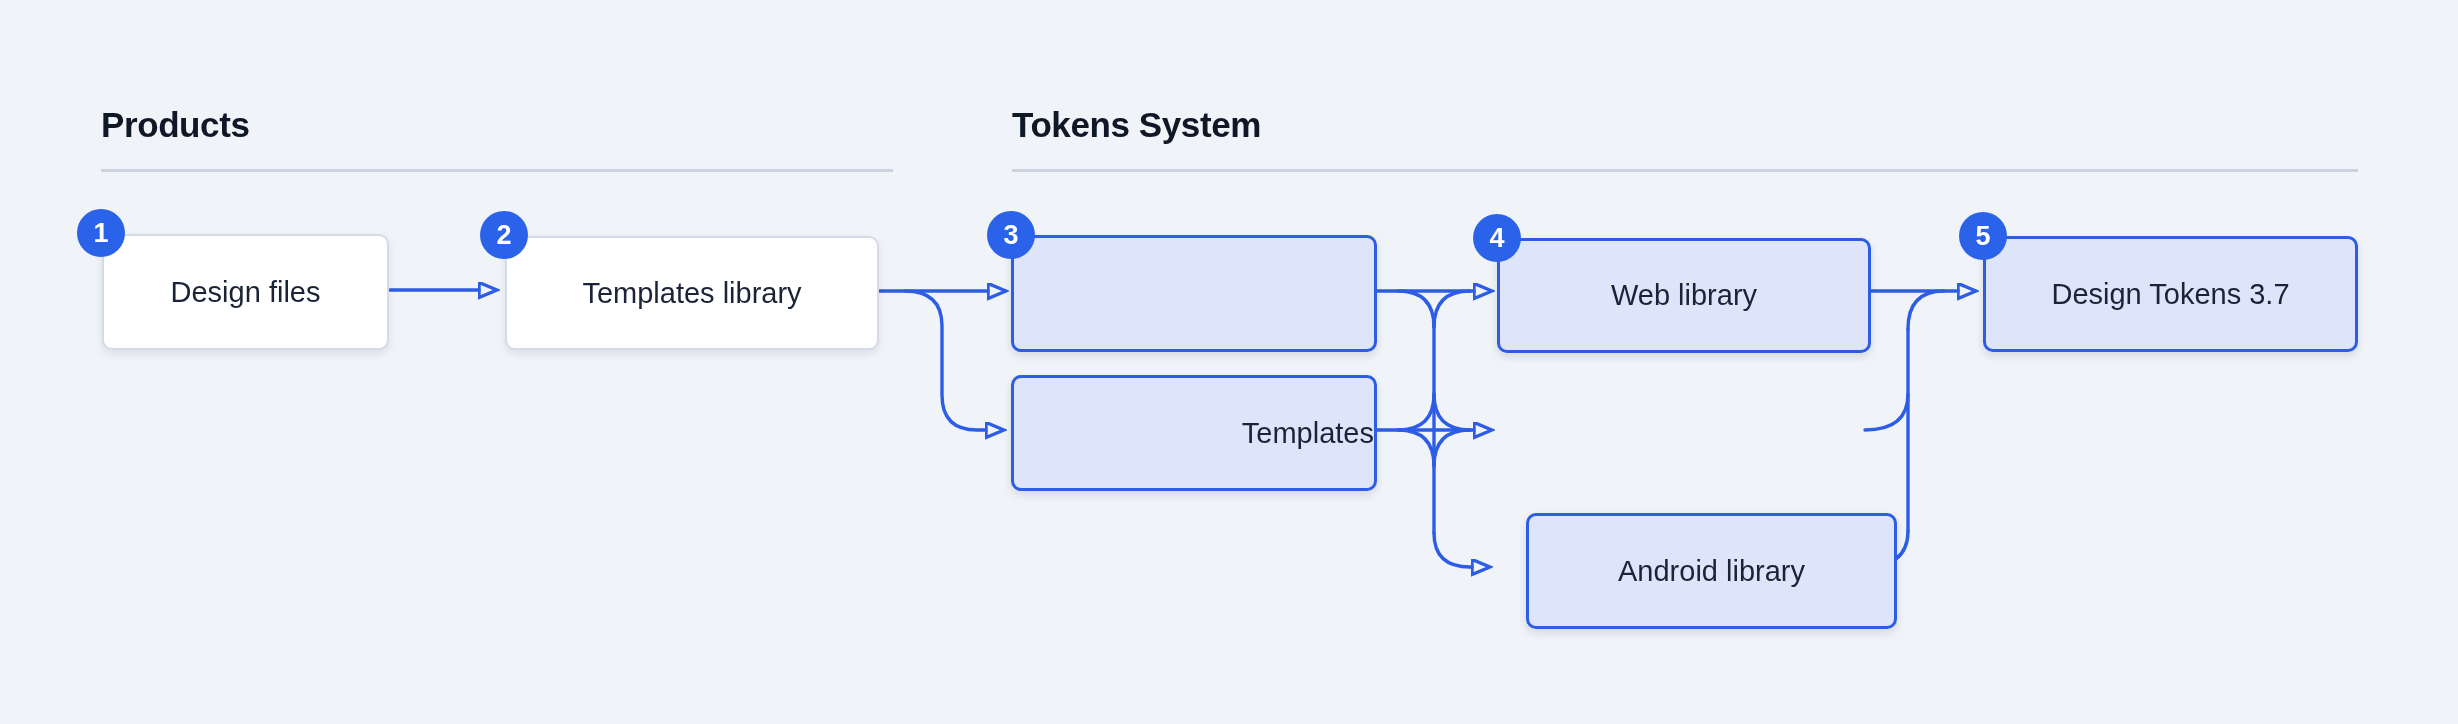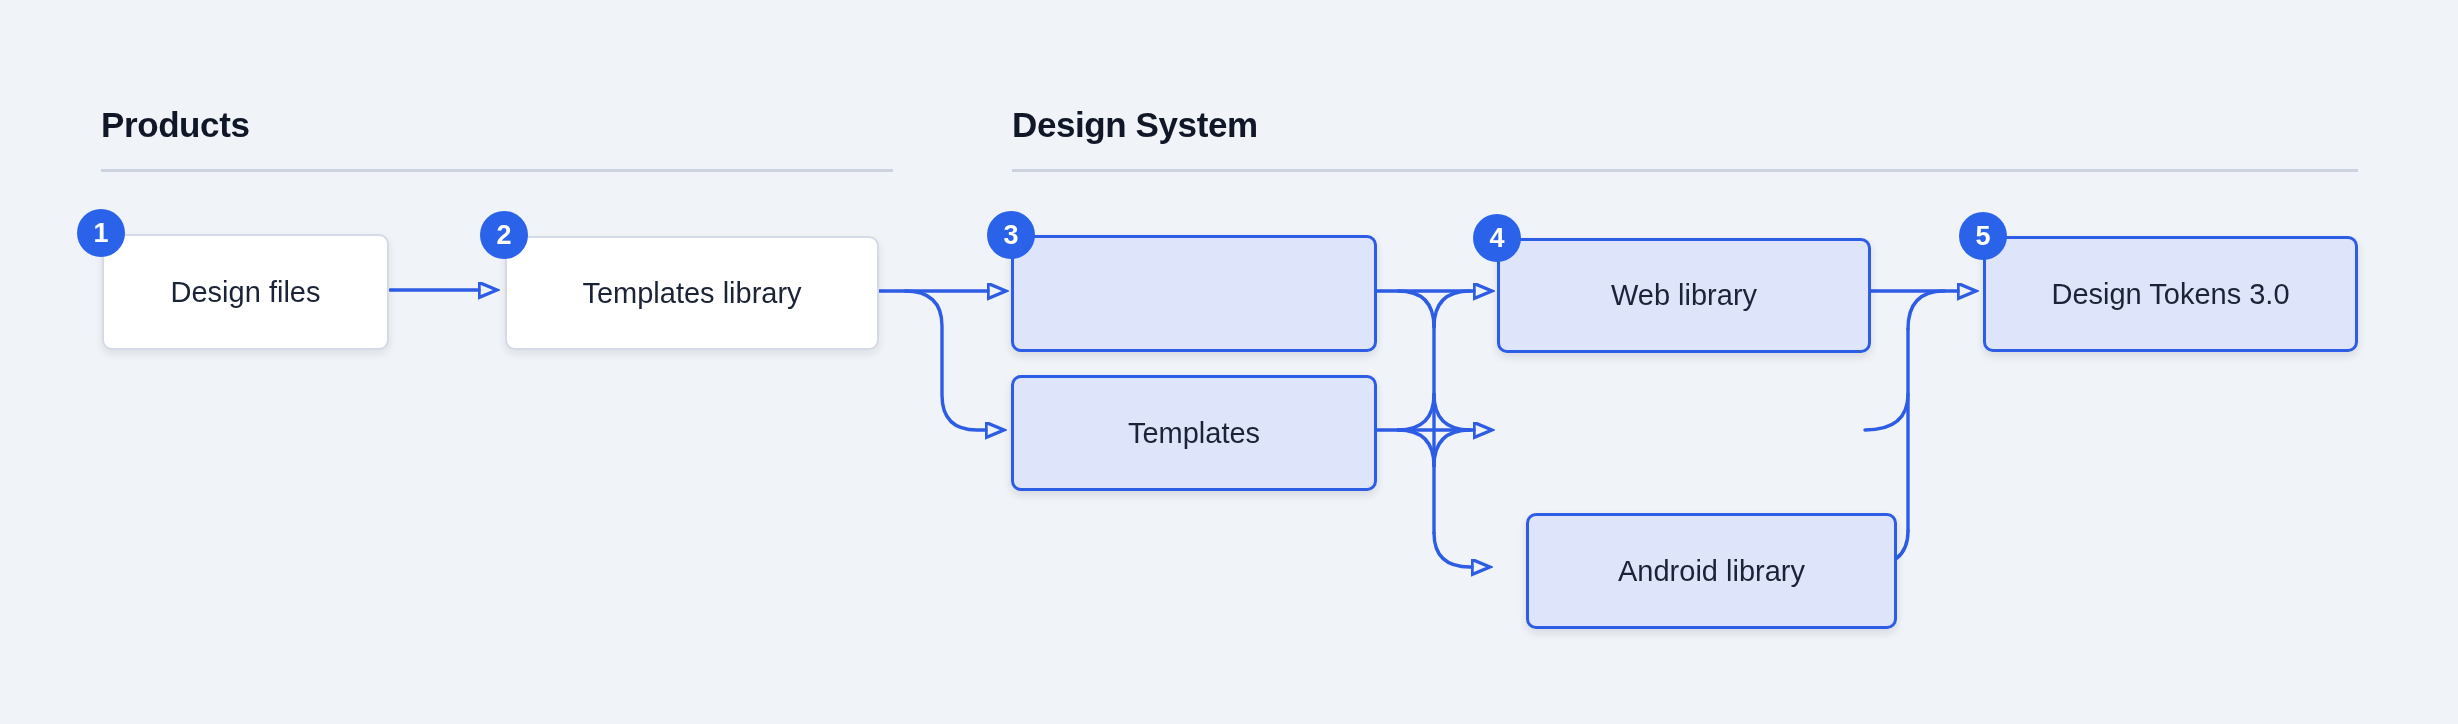--- a/index.html
+++ b/index.html
@@ -81,21 +81,21 @@
   }
 </style>
 </head>
 <body>
 
 <div class="stage">
 
   <h2 class="section-title" style="left:101px; margin:0;">Products</h2>
   <div class="divider" style="left:101px; width:792px;"></div>
 
-  <h2 class="section-title" style="left:1012px; margin:0;">Design System</h2>
+  <h2 class="section-title" style="left:1012px; margin:0;">Tokens System</h2>
   <div class="divider" style="left:1012px; width:1346px;"></div>
 
   <svg class="connectors" width="2458" height="724" viewBox="0 0 2458 724">
     <defs>
       <marker id="ah" orient="auto" markerUnits="userSpaceOnUse" markerWidth="22" markerHeight="18" refX="1" refY="8">
         <path d="M1,0.5 L19,8 L1,15.5 Z" fill="#2d5ce5" stroke="none"></path>
       </marker>
     </defs>
 
     <path d="M390,290 H479" marker-end="url(#ah)"></path>
@@ -133,32 +133,32 @@
 
   <div class="node plain" style="left:505px; top:236px; width:370px; height:110px;">
     <span class="badge">2</span>
     <span>Templates library</span>
   </div>
 
   <div class="node accent" style="left:1011px; top:235px; width:360px; height:111px;">
     <span class="badge">3</span>
   </div>
 
-  <div class="node accent" style="left:1011px; top:375px; width:360px; height:110px;">
+  <div class="node accent" style="left:1011px; top:375px; width:360px; height:110px;justify-content:flex-end;">
     <span>Templates</span>
   </div>
 
   <div class="node accent" style="left:1497px; top:238px; width:368px; height:109px;">
     <span class="badge">4</span>
     <span>Web library</span>
   </div>
 
 
   <div class="node accent" style="left:1526px; top:513px; width:365px; height:110px;">
     <span>Android library</span>
   </div>
 
   <div class="node accent" style="left:1983px; top:236px; width:369px; height:110px;">
     <span class="badge">5</span>
-    <span>Design Tokens 3.0</span>
+    <span>Design Tokens 3.7</span>
   </div>
 
 </div>
 
 </body></html>

